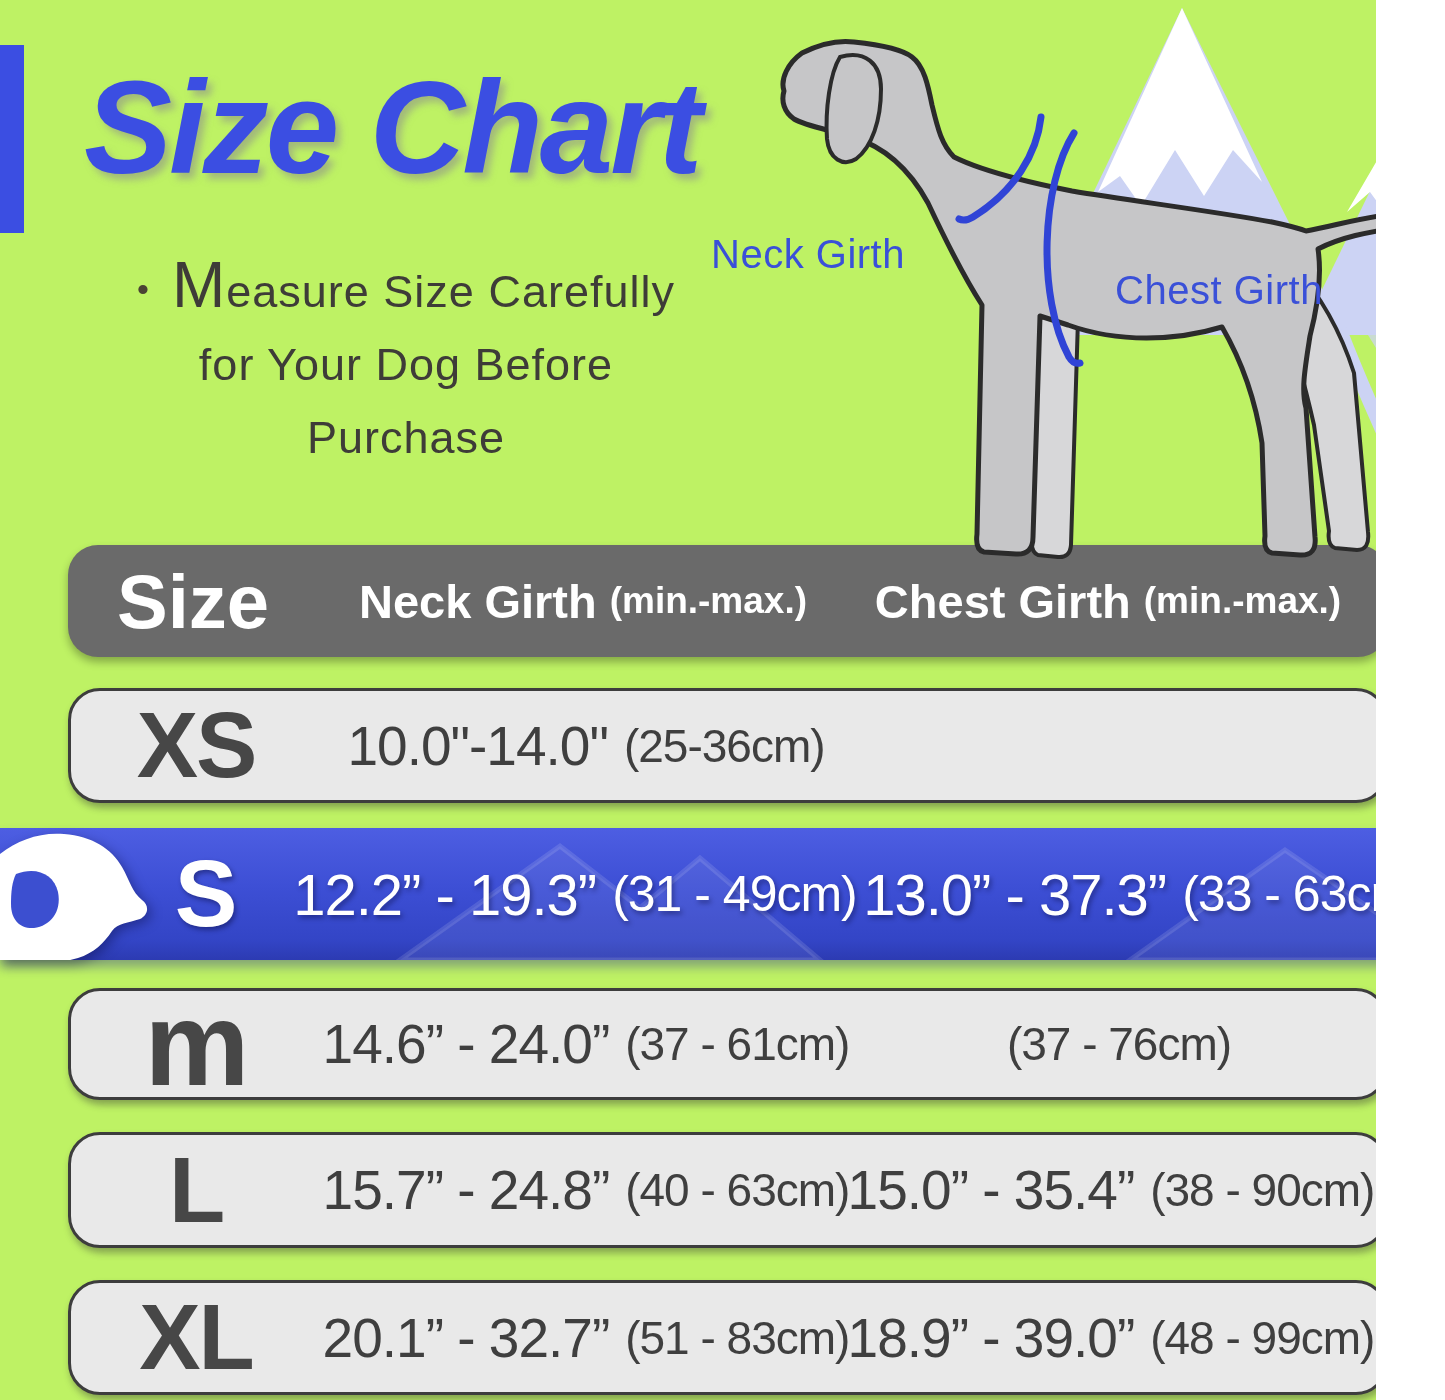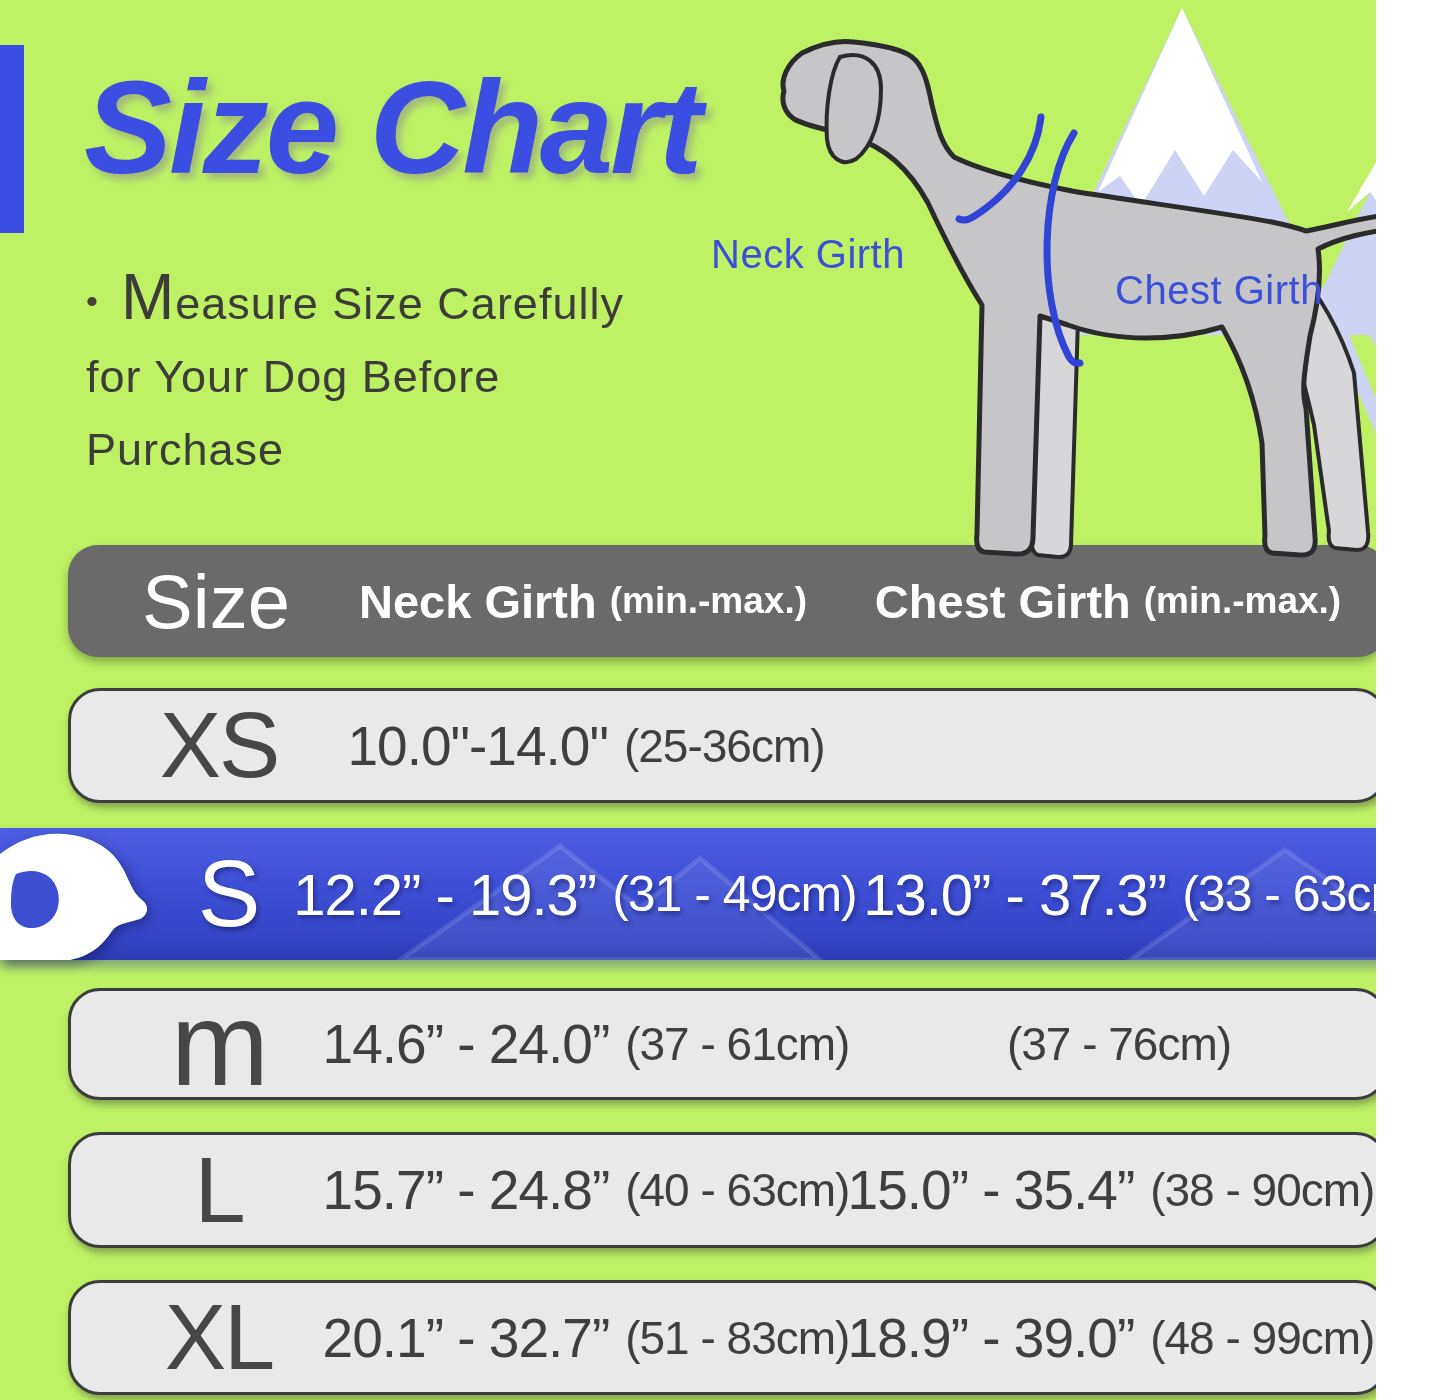--- a/index.html
+++ b/index.html
@@ -12,22 +12,22 @@
     position:absolute;left:0;top:45px;width:24px;height:188px;
     background:#3b4ee2;z-index:2;
   }
   .page-title{
     position:absolute;left:84px;top:52px;z-index:2;
     font-size:132px;font-weight:bold;font-style:italic;color:#3b4ee2;
     letter-spacing:-3px;white-space:nowrap;
     text-shadow:5px 6px 7px rgba(140,140,140,.55);
   }
   .note{
-    position:absolute;left:86px;top:261px;width:640px;z-index:2;
-    font-size:45px;color:#3e3c38;line-height:73px;letter-spacing:1px;
+    position:absolute;left:86px;top:249px;width:640px;z-index:2;
+    font-size:45px;color:#3e3c38;line-height:73px;letter-spacing:1px;text-align:center;
   }
   .note .lead-cap{font-size:64px;}
   .note .bullet{font-size:34px;color:#4a4334;margin-right:22px;vertical-align:6px;}
   
   .mountains{position:absolute;left:1000px;top:0;z-index:1;}
   
   .dog{position:absolute;left:700px;top:5px;z-index:3;}
   .girth-label{
     position:absolute;z-index:4;width:230px;text-align:center;
     font-size:40px;color:#3a50d8;letter-spacing:0.5px;white-space:nowrap;
@@ -41,21 +41,21 @@
     box-shadow:2px 5px 7px rgba(50,50,50,.40);
   }
   .row-header{
     background:#6a6a6a;border:none;border-radius:30px;
     box-shadow:0 5px 8px rgba(0,0,0,.30);z-index:2;
   }
   .cell{
     position:absolute;top:0;bottom:0;display:flex;
     align-items:center;justify-content:center;white-space:nowrap;
   }
-  .c-size{left:0;width:250px;font-size:92px;font-weight:normal;color:#474747;letter-spacing:-2px;padding-left:23px;}
+  .c-size{left:0;width:250px;font-size:92px;font-weight:bold;color:#474747;letter-spacing:-2px;}
   .c-neck{left:230px;width:570px;}
   .c-chest{left:770px;width:540px;}
   .in{font-size:55px;color:#3f3f3f;letter-spacing:-1px;}
   .cm{font-size:46px;color:#3f3f3f;margin-left:16px;letter-spacing:-1px;}
   .lbl-m{font-size:118px;}
   .row-header .c-size{color:#ffffff;font-size:76px;letter-spacing:0;}
   .ht{font-size:47px;font-weight:bold;color:#ffffff;}
   .hs{font-size:37px;font-weight:bold;color:#ffffff;margin-left:13px;}
   
   .band{

